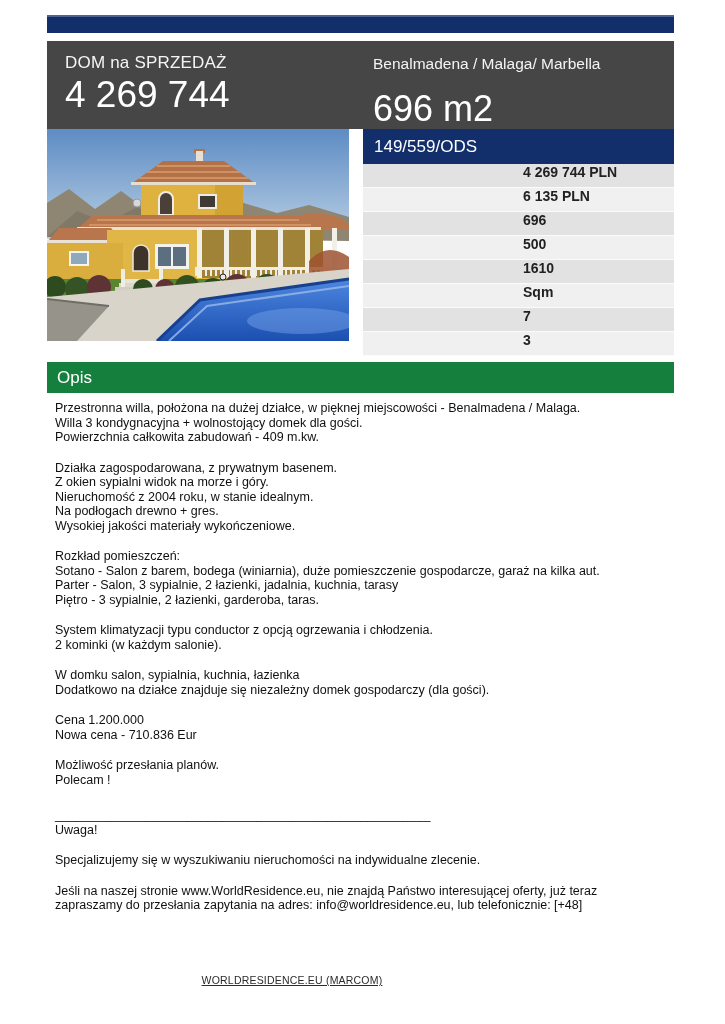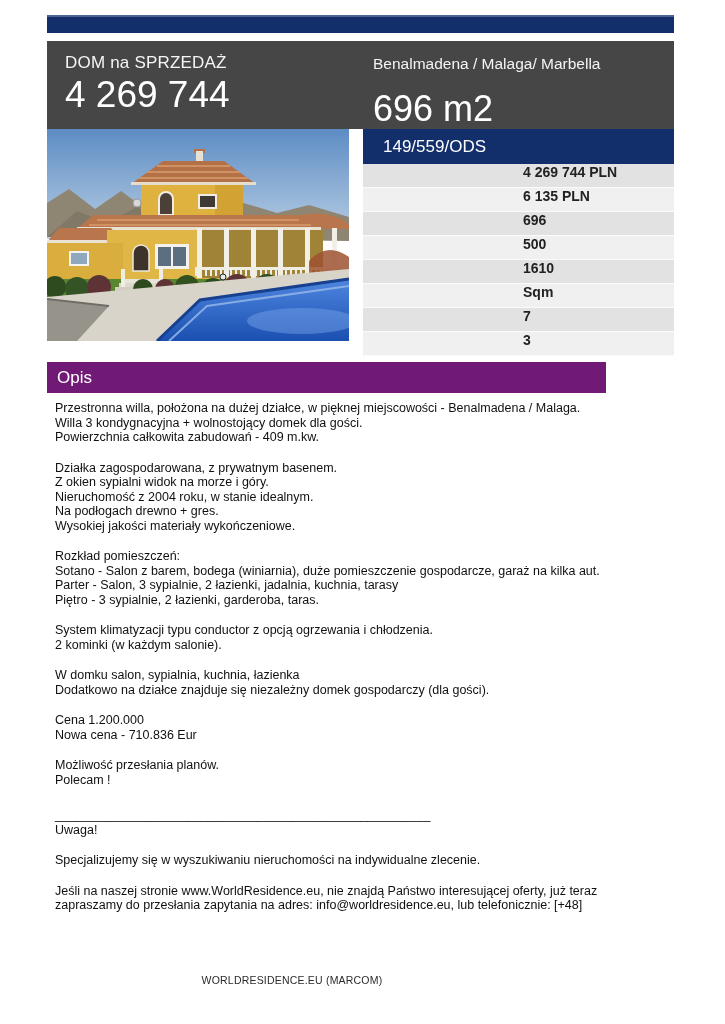--- a/index.html
+++ b/index.html
@@ -14,38 +14,38 @@
   .header .col-right{position:absolute;left:326px;top:14px;}
   .h-label{font-size:17px;color:#f4f4f4;letter-spacing:.2px;}
   .h-label-sm{font-size:15.5px;color:#f4f4f4;}
   .h-value{font-size:37px;line-height:40px;margin-top:2px;font-weight:400;color:#fff;}
   .h-value-sm{font-size:36px;line-height:39px;margin-top:16px;font-weight:400;color:#fff;}
   
   .photo{position:absolute;left:47px;top:129px;width:302px;height:212px;overflow:hidden;}
   
   .detail-table{position:absolute;left:363px;top:129px;width:311px;}
   .refbar{height:35px;background:#122f6b;color:#fff;font-size:17px;line-height:35px;
-          padding-left:20px;box-sizing:border-box;}
+          padding-left:11px;box-sizing:border-box;}
   .drow{height:24px;border-bottom:1px solid #fbfbfb;box-sizing:border-box;
         display:flex;align-items:flex-start;padding-left:160px;
         font-size:14px;font-weight:bold;color:#222;}
   .drow.odd{background:#e2e2e2;}
   .drow.even{background:#f0f0f0;}
   
-  .opisbar{position:absolute;left:47px;top:362px;width:559px;height:31px;background:#701a75;
+  .opisbar{position:absolute;left:47px;top:362px;width:627px;height:31px;background:#15803d;
            color:#fff;font-size:17px;line-height:31px;padding-left:10px;box-sizing:border-box;}
   
   .desc{position:absolute;left:55px;top:401px;width:620px;font-size:12.5px;line-height:14.5px;color:#101010;}
   .block{margin-top:16px;}
   .block:first-child{margin-top:0;}
   .block--sep{margin-top:21px;}
   .dline{white-space:normal;}
   
   .footer{position:absolute;left:0;top:974px;width:584px;text-align:center;
-          font-size:10.5px;color:#2b2b2b;letter-spacing:.2px;}
+          font-size:10.5px;color:#2b2b2b;letter-spacing:.2px;text-decoration:underline;}
 </style>
 </head>
 <body>
 
 <div class="page">
 
   <div class="topbar"></div>
 
   <div class="header">
     <div class="col-left">

